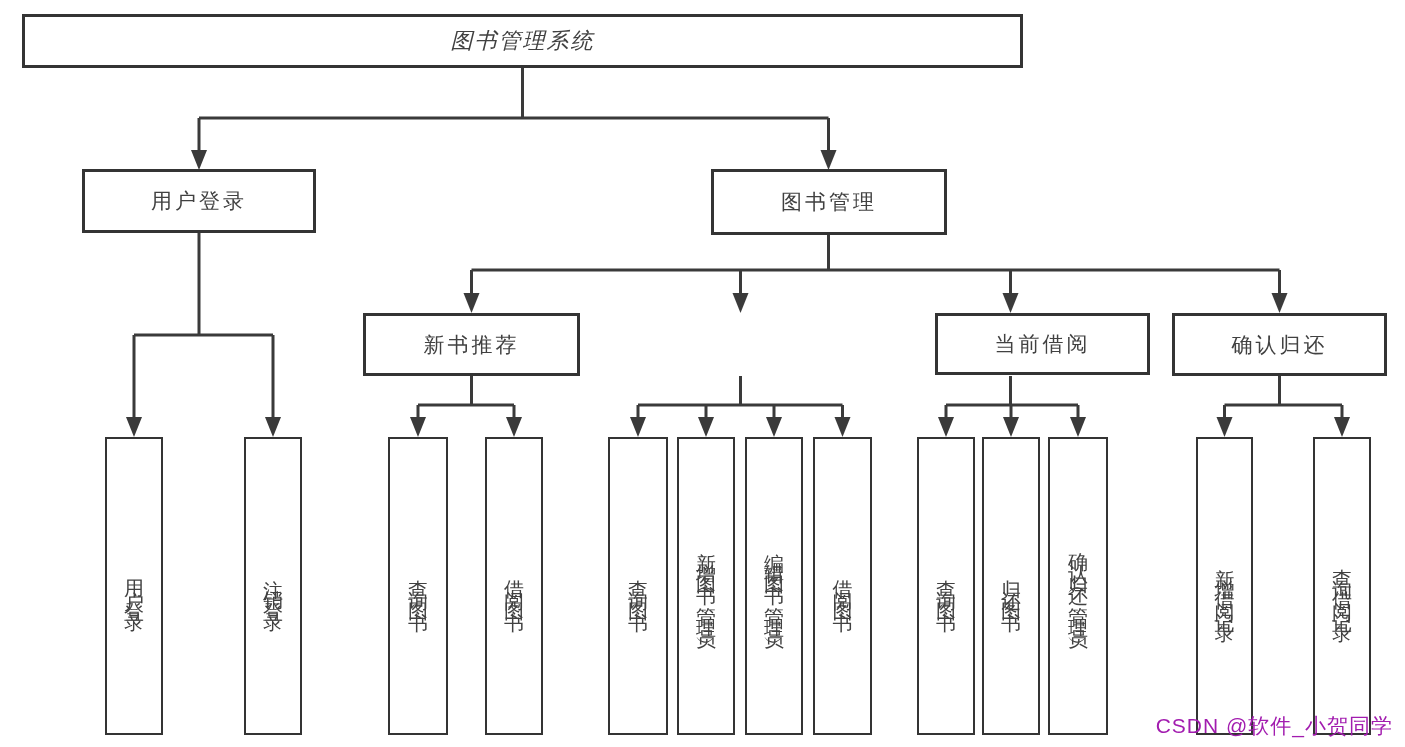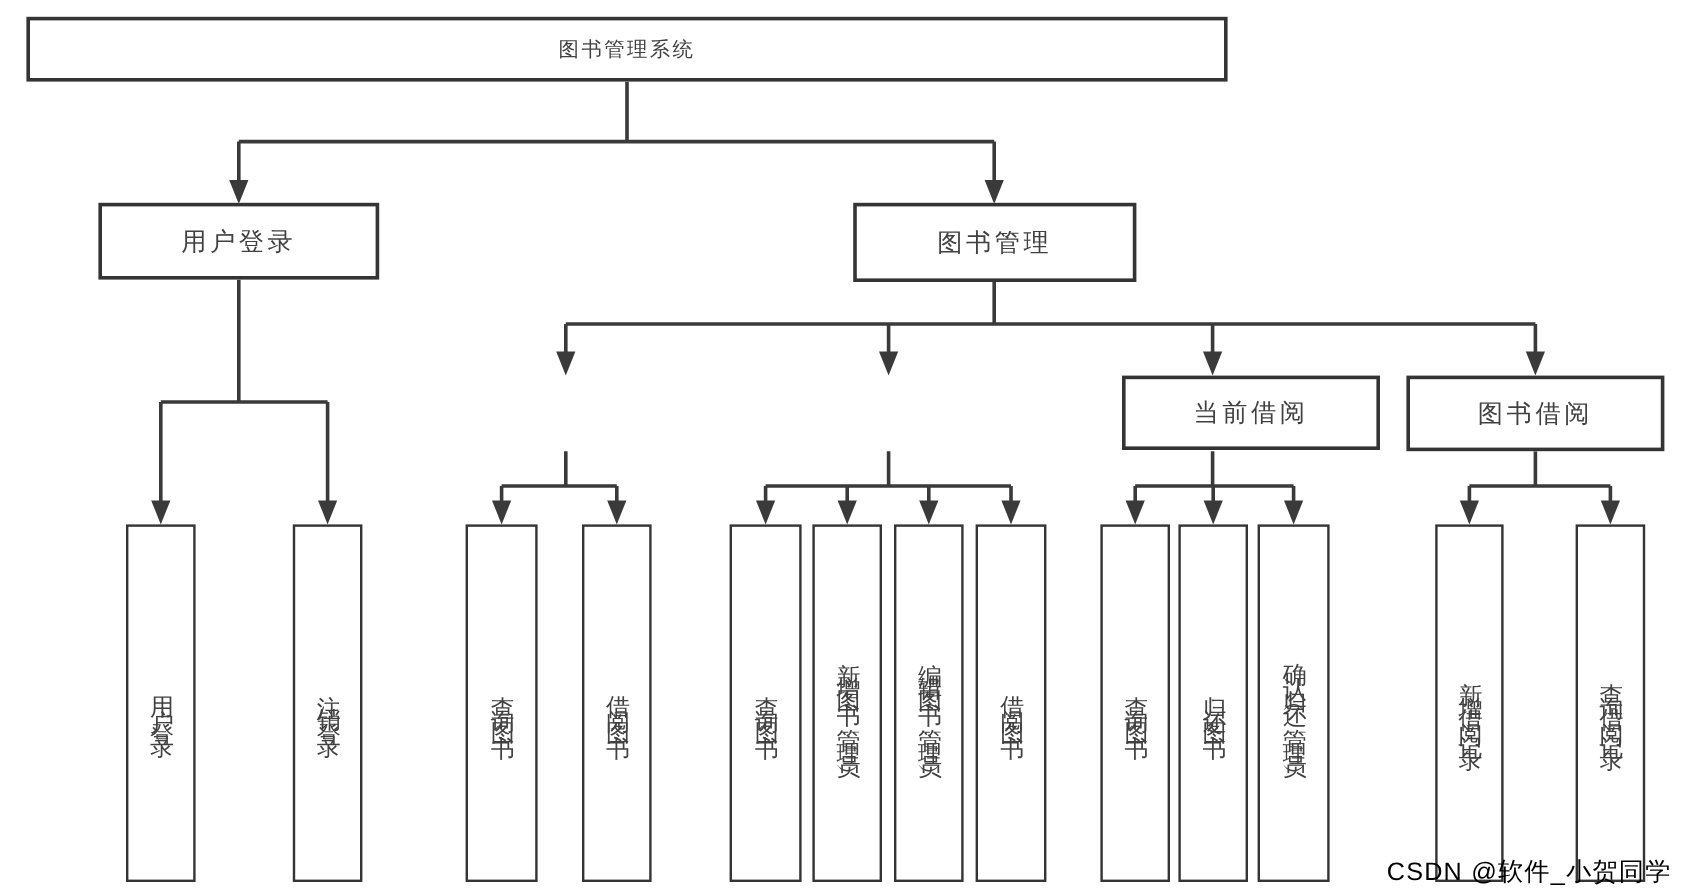--- a/index.html
+++ b/index.html
@@ -8,31 +8,31 @@
     background:#ffffff; overflow:hidden;
     font-family:"Liberation Sans","DejaVu Sans",sans-serif;
   }
   svg.wires { position:absolute; left:0; top:0; width:1405px; height:747px; }
   .box {
     position:absolute; box-sizing:border-box; background:#ffffff;
     border:3px solid #343434; color:#414141;
     display:flex; align-items:center; justify-content:center;
     z-index:2;
   }
-  .root-node { font-size:17px; letter-spacing:2px; }
+  .root-node { font-size:22px; letter-spacing:2px;font-style:italic; }
   .hnode { font-size:21px; letter-spacing:3px; }
   .leaf { border-width:2px; top:437px; height:298px; }
   .vlabel {
     writing-mode:vertical-rl; text-orientation:mixed;
     font-size:20px; letter-spacing:11px; line-height:1.15;
     white-space:nowrap;
   }
   .watermark {
     position:absolute; right:12px; bottom:7px;
-    font-size:21px; letter-spacing:1px; color:#000000; z-index:5;
+    font-size:21px; letter-spacing:1px; color:#a21caf; z-index:5;
   }
 </style>
 </head>
 <body>
 
 <div class="canvas">
 
   <svg class="wires" viewBox="0 0 1405 747">
     <g stroke="#3a3a3a" stroke-width="3" fill="none">
       <path d="M522.5 68 V118 M199 118 H828.5 M199 118 V152 M828.5 118 V152"></path>
@@ -70,25 +70,28 @@
     <span>图书管理系统</span>
   </div>
 
   <div class="box hnode" style="left:82px;top:169px;width:234px;height:64px">
     <span>用户登录</span>
   </div>
   <div class="box hnode" style="left:711px;top:169px;width:236px;height:66px">
     <span>图书管理</span>
   </div>
 
+  <div class="box hnode" style="left:363px;top:313px;width:217px;height:63px">
+    <span>新书推荐</span>
+  </div>
   <div class="box hnode" style="left:935px;top:313px;width:215px;height:62px">
     <span>当前借阅</span>
   </div>
   <div class="box hnode" style="left:1172px;top:313px;width:215px;height:63px">
-    <span>图书借阅</span>
+    <span>确认归还</span>
   </div>
 
   <div class="box leaf" style="left:105px;width:58px">
     <span class="vlabel">用户登录</span>
   </div>
   <div class="box leaf" style="left:244px;width:58px">
     <span class="vlabel">注销登录</span>
   </div>
 
   <div class="box leaf" style="left:388px;width:60px">

